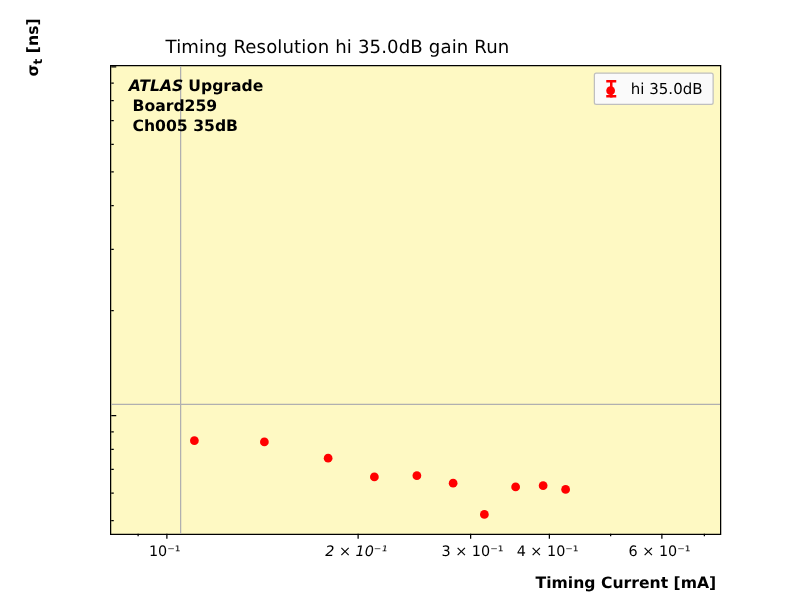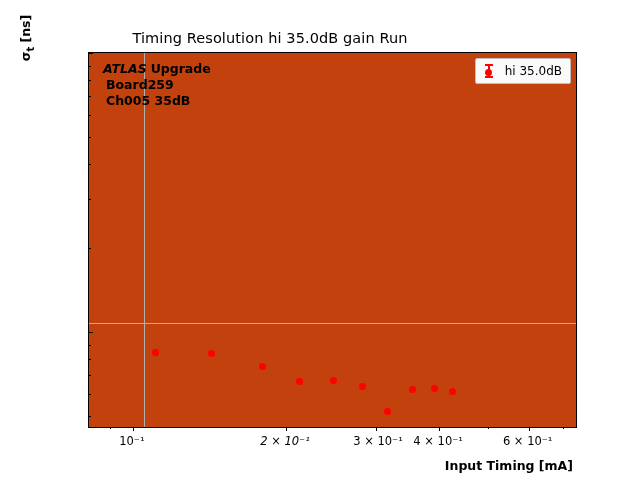--- a/index.html
+++ b/index.html
@@ -5,21 +5,21 @@
   html,body{margin:0;padding:0;}
   body{width:640px;height:480px;background:#ffffff;
        font-family:"DejaVu Sans","Liberation Sans",sans-serif;overflow:hidden;}
   #fig{position:relative;width:640px;height:480px;}
 
   #title{position:absolute;left:0;top:30px;width:540px;text-align:center;
          font-size:14.5px;color:#000;letter-spacing:.1px;}
 
   
   #axes{position:absolute;left:88px;top:52px;width:489px;height:376px;
-        border:1.1px solid #000;box-sizing:border-box;background:#c2410c;}
+        border:1.1px solid #000;box-sizing:border-box;background:#fef9c3;}
   .grid-h{position:absolute;left:0;width:100%;height:1px;background:#b0b0b0;}
   .grid-v{position:absolute;top:0;height:100%;width:1px;background:#b0b0b0;}
 
   .pt{position:absolute;width:7px;height:7px;margin-left:-3.5px;margin-top:-3.5px;
       border-radius:50%;background:#ff0000;}
   .ebar{position:absolute;width:1.4px;margin-left:-0.7px;background:#ff0000;}
 
   
   .xt{position:absolute;top:100%;width:1px;height:4px;background:#000;}
   .xt.mn{height:2.4px;}
@@ -137,20 +137,20 @@
 
   <div id="xtlabels">
       <div class="xtl" style="left: 131.844px;">10⁻¹</div>
       <div class="xtl" style="left: 284.982px; font-style: italic;">2 × 10⁻¹</div>
       <div class="xtl" style="left: 378px;">3 × 10⁻¹</div>
       <div class="xtl" style="left: 438.12px;">4 × 10⁻¹</div>
       <div class="xtl" style="left: 527.701px;">6 × 10⁻¹</div>
     </div>
   <div id="ytlabels"></div>
 
-  <div id="xlabel">Input Timing [mA]</div>
+  <div id="xlabel">Timing Current [mA]</div>
   <div id="ylabelpos">
     <div id="ylabel">
       σ<sub style="font-size:.78em;">t</sub> [ns]
     </div>
   </div>
 
 </div>
 
 </body></html>

